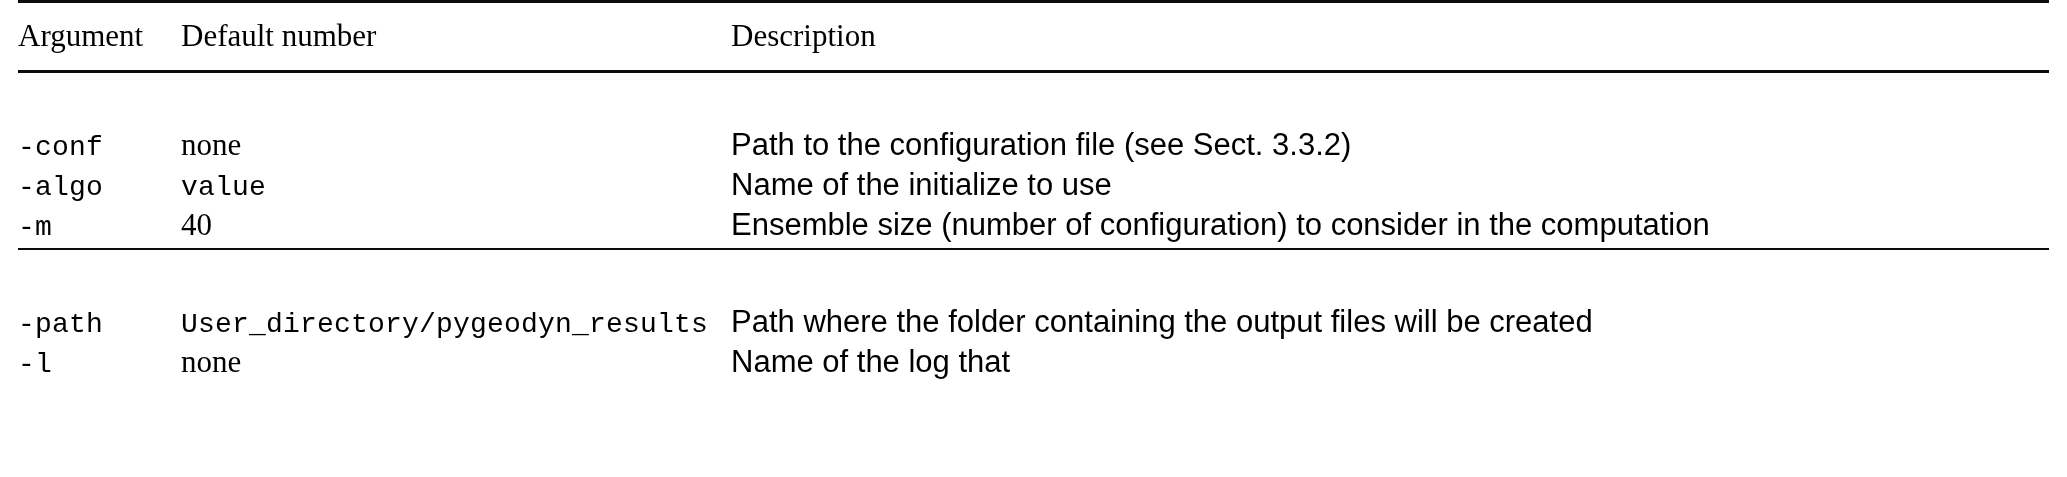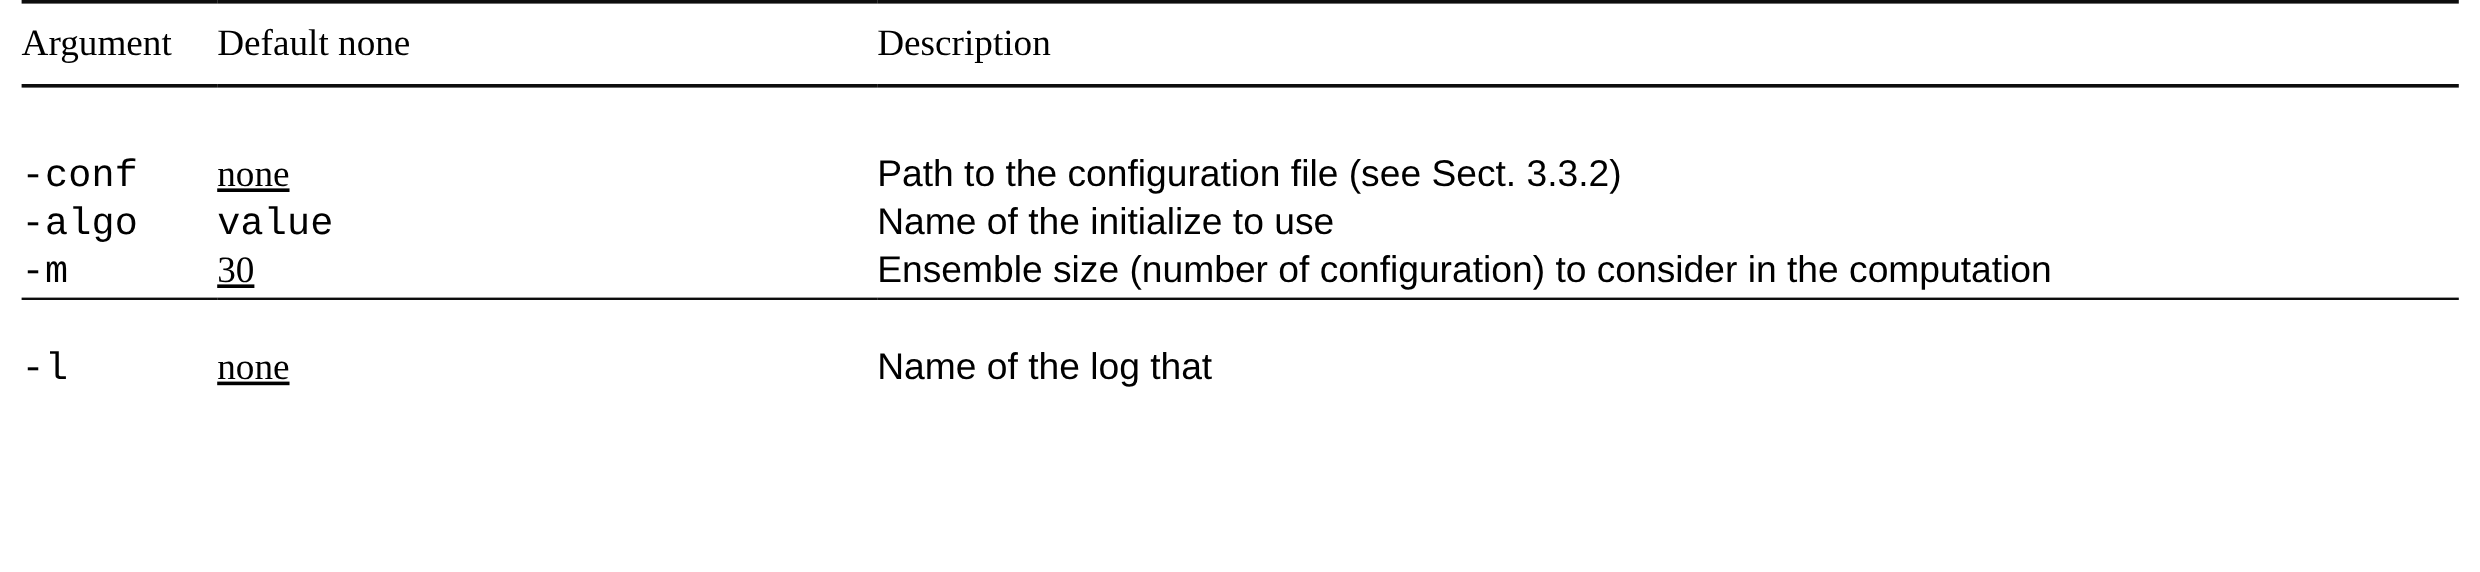--- a/index.html
+++ b/index.html
@@ -66,27 +66,26 @@
     padding: 0;
     height: 39px;
     white-space: nowrap;
   }
   tbody tr.data-row > td { padding-top: 1px; }
   tbody tr.first-in-group > td { padding-top: 17px; }
   tbody tr.last-in-group > td { padding-bottom: 13px; }
 
   .mono {
     font-family: "Liberation Mono", "DejaVu Sans Mono", monospace;
-    font-size: 32px;
+    font-size: 28px;
     letter-spacing: 0.2px;
   }
   .serif {
     font-family: "Liberation Serif", "DejaVu Serif", serif;
     font-size: 31px;
-    text-decoration: underline;
   }
   .desc {
     font-family: Liberation Sans, sans-serif;
     font-size: 31px;
   }
 </style>
 </head>
 <body>
 
 <div class="table-wrap">
@@ -96,21 +95,21 @@
       <col class="col-val">
       <col class="col-desc">
     </colgroup>
 
     <thead>
       <tr class="rule-top">
         <td colspan="3"></td>
       </tr>
       <tr>
         <th>Argument</th>
-        <th>Default none</th>
+        <th>Default number</th>
         <th>Description</th>
       </tr>
     </thead>
 
     <tbody>
       <tr class="rule-mid">
         <td colspan="3"></td>
       </tr>
 
       <tr class="data-row first-in-group">
@@ -118,28 +117,33 @@
         <td class="serif">none</td>
         <td class="desc">Path to the configuration file (see Sect. 3.3.2)</td>
       </tr>
       <tr class="data-row">
         <td class="mono">-algo</td>
         <td class="mono">value</td>
         <td class="desc">Name of the initialize to use</td>
       </tr>
       <tr class="data-row">
         <td class="mono">-m</td>
-        <td class="serif">30</td>
+        <td class="serif">40</td>
         <td class="desc">Ensemble size (number of configuration) to consider in the computation</td>
       </tr>
 
       <tr class="rule-group">
         <td colspan="3"></td>
       </tr>
 
+      <tr class="data-row first-in-group">
+        <td class="mono">-path</td>
+        <td class="mono">User_directory/pygeodyn_results</td>
+        <td class="desc">Path where the folder containing the output files will be created</td>
+      </tr>
       <tr class="data-row">
         <td class="mono">-l</td>
         <td class="serif">none</td>
         <td class="desc">Name of the log that</td>
       </tr>
 
     </tbody>
   </table>
 </div>
 

